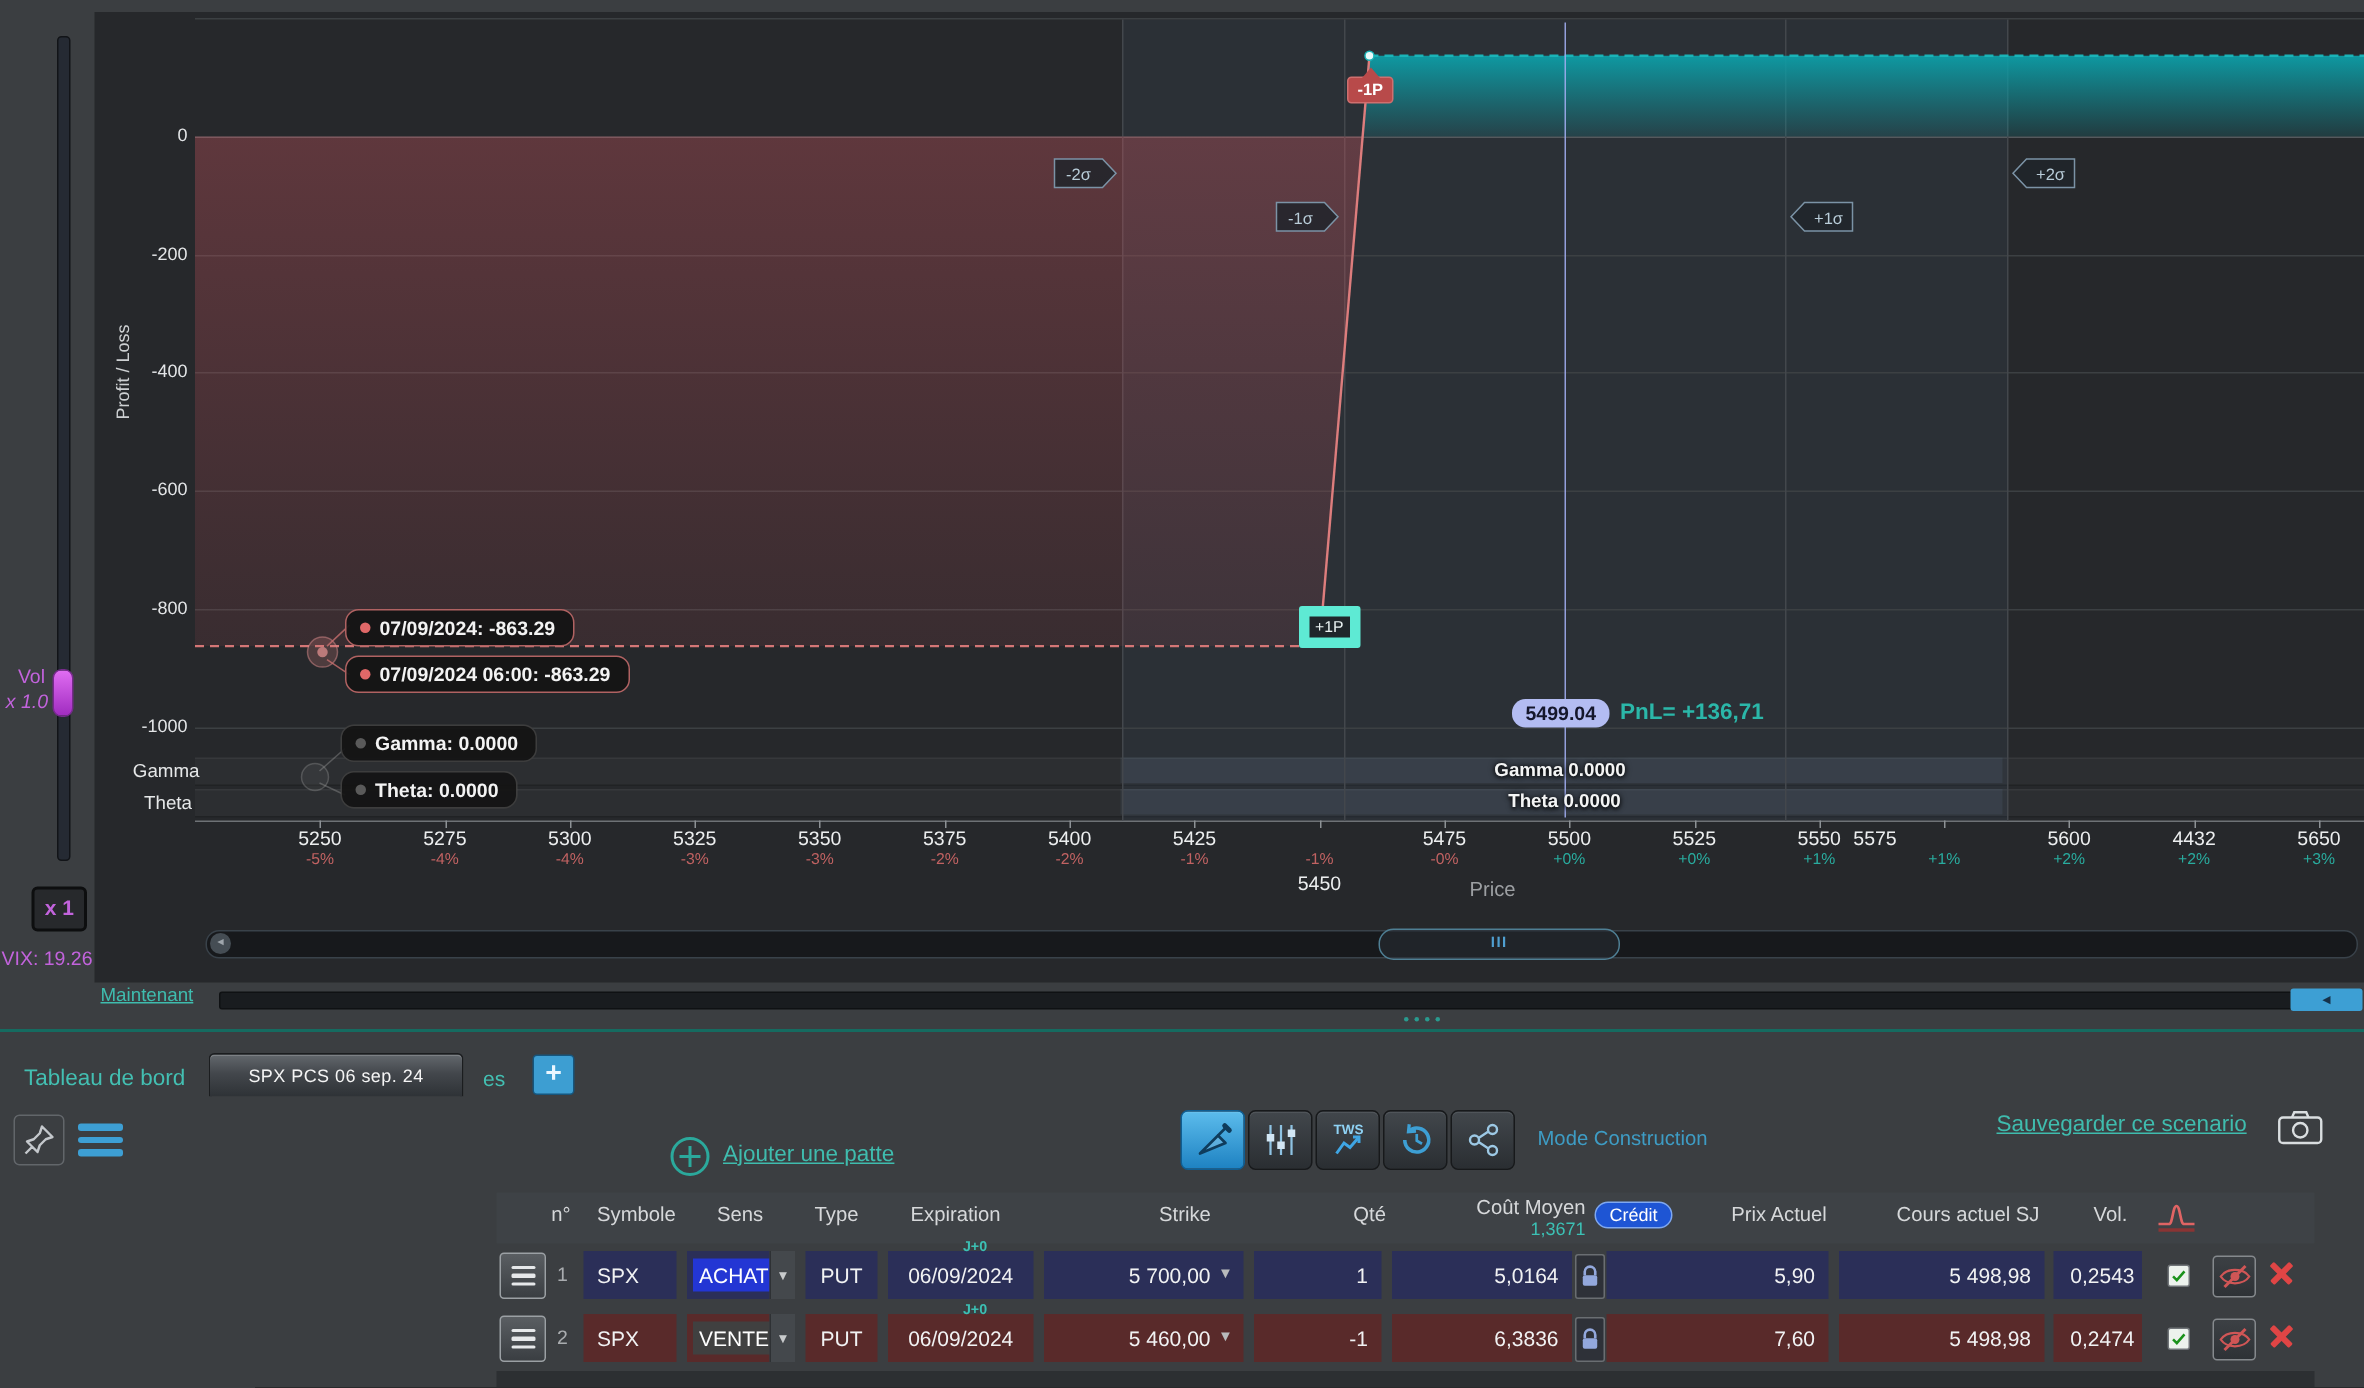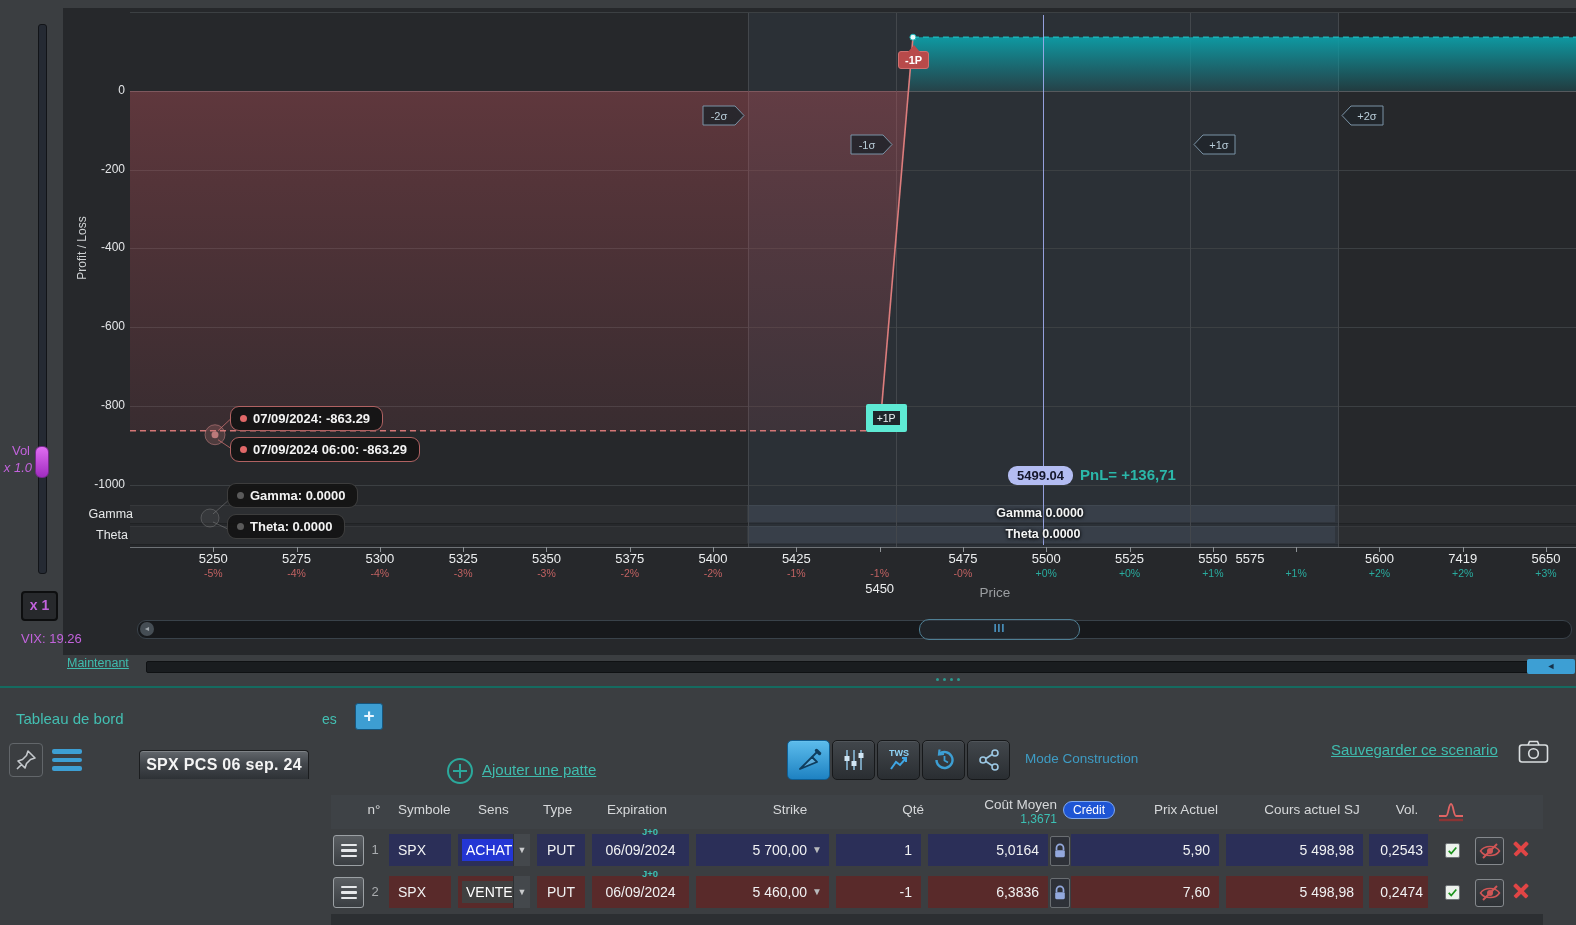--- a/index.html
+++ b/index.html
@@ -60,22 +60,22 @@
   .time-btn{position:absolute;left:1527px;top:659px;width:48px;height:15px;background:#3d9fd4;border-radius:2px;
             color:#16324a;font-size:9px;line-height:15px;text-align:center;z-index:5;}
   .teal-sep{position:absolute;left:0;top:686px;width:1576px;height:2px;background:#156b60;z-index:4;}
   .drag-dots{position:absolute;left:936px;top:678px;display:flex;gap:4px;z-index:5;}
   .drag-dots i{width:3px;height:3px;border-radius:50%;background:#2a9a8e;}
   
   .tab-dash{position:absolute;left:16px;top:710px;font-size:15px;color:#43bfb2;z-index:5;}
   .tab-active{position:absolute;left:139px;top:702px;width:168px;height:28px;
               background:linear-gradient(#63686d 0%,#43474c 45%,#2e3236 100%);
               border:1px solid #1b1d1f;border-bottom:none;border-radius:4px 4px 0 0;
-              box-shadow:inset 0 1px 0 rgba(255,255,255,0.18);color:#f4f4f4;font-weight:bold;font-size:16px;
-              text-align:center;line-height:28px;letter-spacing:0.3px;z-index:5;margin-top:48px;}
+              box-shadow:inset 0 1px 0 rgba(255,255,255,0.18);color:#f4f4f4;font-weight:normal;font-size:12px;
+              text-align:center;line-height:28px;letter-spacing:0.3px;z-index:5;}
   .tab-es{position:absolute;left:322px;top:711px;font-size:14px;color:#43bfb2;z-index:5;}
   .tab-add{position:absolute;left:355px;top:703px;width:26px;height:25px;background:#3d9ed2;
            border:1px solid #16557c;border-radius:3px;color:#eaf6ff;font-size:19px;line-height:23px;
            text-align:center;font-weight:bold;z-index:5;}
   
   .pin-btn{position:absolute;left:9px;top:743px;width:32px;height:32px;border:1px solid #62666a;border-radius:4px;
            display:flex;align-items:center;justify-content:center;z-index:5;}
   .burger{position:absolute;left:52px;top:749px;display:flex;flex-direction:column;gap:4px;z-index:5;}
   .burger i{width:30px;height:4.5px;background:#3d9fd4;border-radius:2px;}
   .addleg-circle{position:absolute;left:447px;top:758px;width:22px;height:22px;border:2px solid #2ba99c;
@@ -125,21 +125,21 @@
   
   .vol-track{position:absolute;left:38px;top:24px;width:7px;height:548px;background:#252a33;border:1px solid #121418;
              border-radius:3px;z-index:2;}
   .vol-thumb{position:absolute;left:35px;top:446px;width:12px;height:30px;border-radius:6px;
              background:linear-gradient(#e06df2,#a02cc0);border:1px solid #742a8a;z-index:3;}
   .purple{color:#c263dc;}
   .vol-lab{position:absolute;left:0;top:443px;width:30px;text-align:right;font-size:13px;z-index:3;}
   .vol-mult{position:absolute;left:0;top:460px;width:32px;text-align:right;font-size:13px;z-index:3;font-style:italic;}
   .x1-btn{position:absolute;left:21px;top:591px;width:33px;height:26px;background:#27292c;border:2px solid #0d0e0f;
           border-radius:4px;font-size:14px;font-weight:bold;text-align:center;line-height:24px;z-index:3;}
-  .vix{position:absolute;left:1px;top:631px;width:64px;font-size:13px;z-index:3;margin-left:20px;}
+  .vix{position:absolute;left:1px;top:631px;width:64px;font-size:13px;z-index:3;}
 </style>
 </head>
 <body>
 
 <div id="app">
 
   <div id="chart-bg"></div>
 
   <div id="plot-static">
     <div class="greek-strip" style="top:505px"></div>
@@ -228,21 +228,21 @@
       <div class="xtickmark" style="left:1212.8341013824884px;top:547px"></div>
       <div class="xlab" style="left:1180.8341013824884px;top:551px;width:64px">5550</div>
       <div class="xpct pos" style="left:1180.8341013824884px;top:567px;width:64px">+1%</div>
       <div class="xtickmark" style="left:1296.1290322580644px;top:547px"></div>
       <div class="xlab" style="left:1218px;top:551px;width:64px">5575</div>
       <div class="xpct pos" style="left:1264.1290322580644px;top:567px;width:64px">+1%</div>
       <div class="xtickmark" style="left:1379.4239631336404px;top:547px"></div>
       <div class="xlab" style="left:1347.4239631336404px;top:551px;width:64px">5600</div>
       <div class="xpct pos" style="left:1347.4239631336404px;top:567px;width:64px">+2%</div>
       <div class="xtickmark" style="left:1462.7188940092165px;top:547px"></div>
-      <div class="xlab" style="left:1430.7188940092165px;top:551px;width:64px">7419</div>
+      <div class="xlab" style="left:1430.7188940092165px;top:551px;width:64px">4432</div>
       <div class="xpct pos" style="left:1430.7188940092165px;top:567px;width:64px">+2%</div>
       <div class="xtickmark" style="left:1546.0138248847925px;top:547px"></div>
       <div class="xlab" style="left:1514.0138248847925px;top:551px;width:64px">5650</div>
       <div class="xpct pos" style="left:1514.0138248847925px;top:567px;width:64px">+3%</div>
       <div class="" style="position:absolute;left:0;top:0;width:0;height:0">
         <svg width="1446" height="534" viewBox="0 0 1446 534" style="position:absolute;left:130px;top:13px;z-index:3;overflow:hidden">
       <defs>
         <linearGradient id="gr" x1="0" y1="78" x2="0" y2="417.7477795" gradientUnits="userSpaceOnUse">
           <stop offset="0" stop-color="rgba(205,85,95,0.34)"></stop>
               <stop offset="1" stop-color="rgba(185,75,85,0.13)"></stop>

